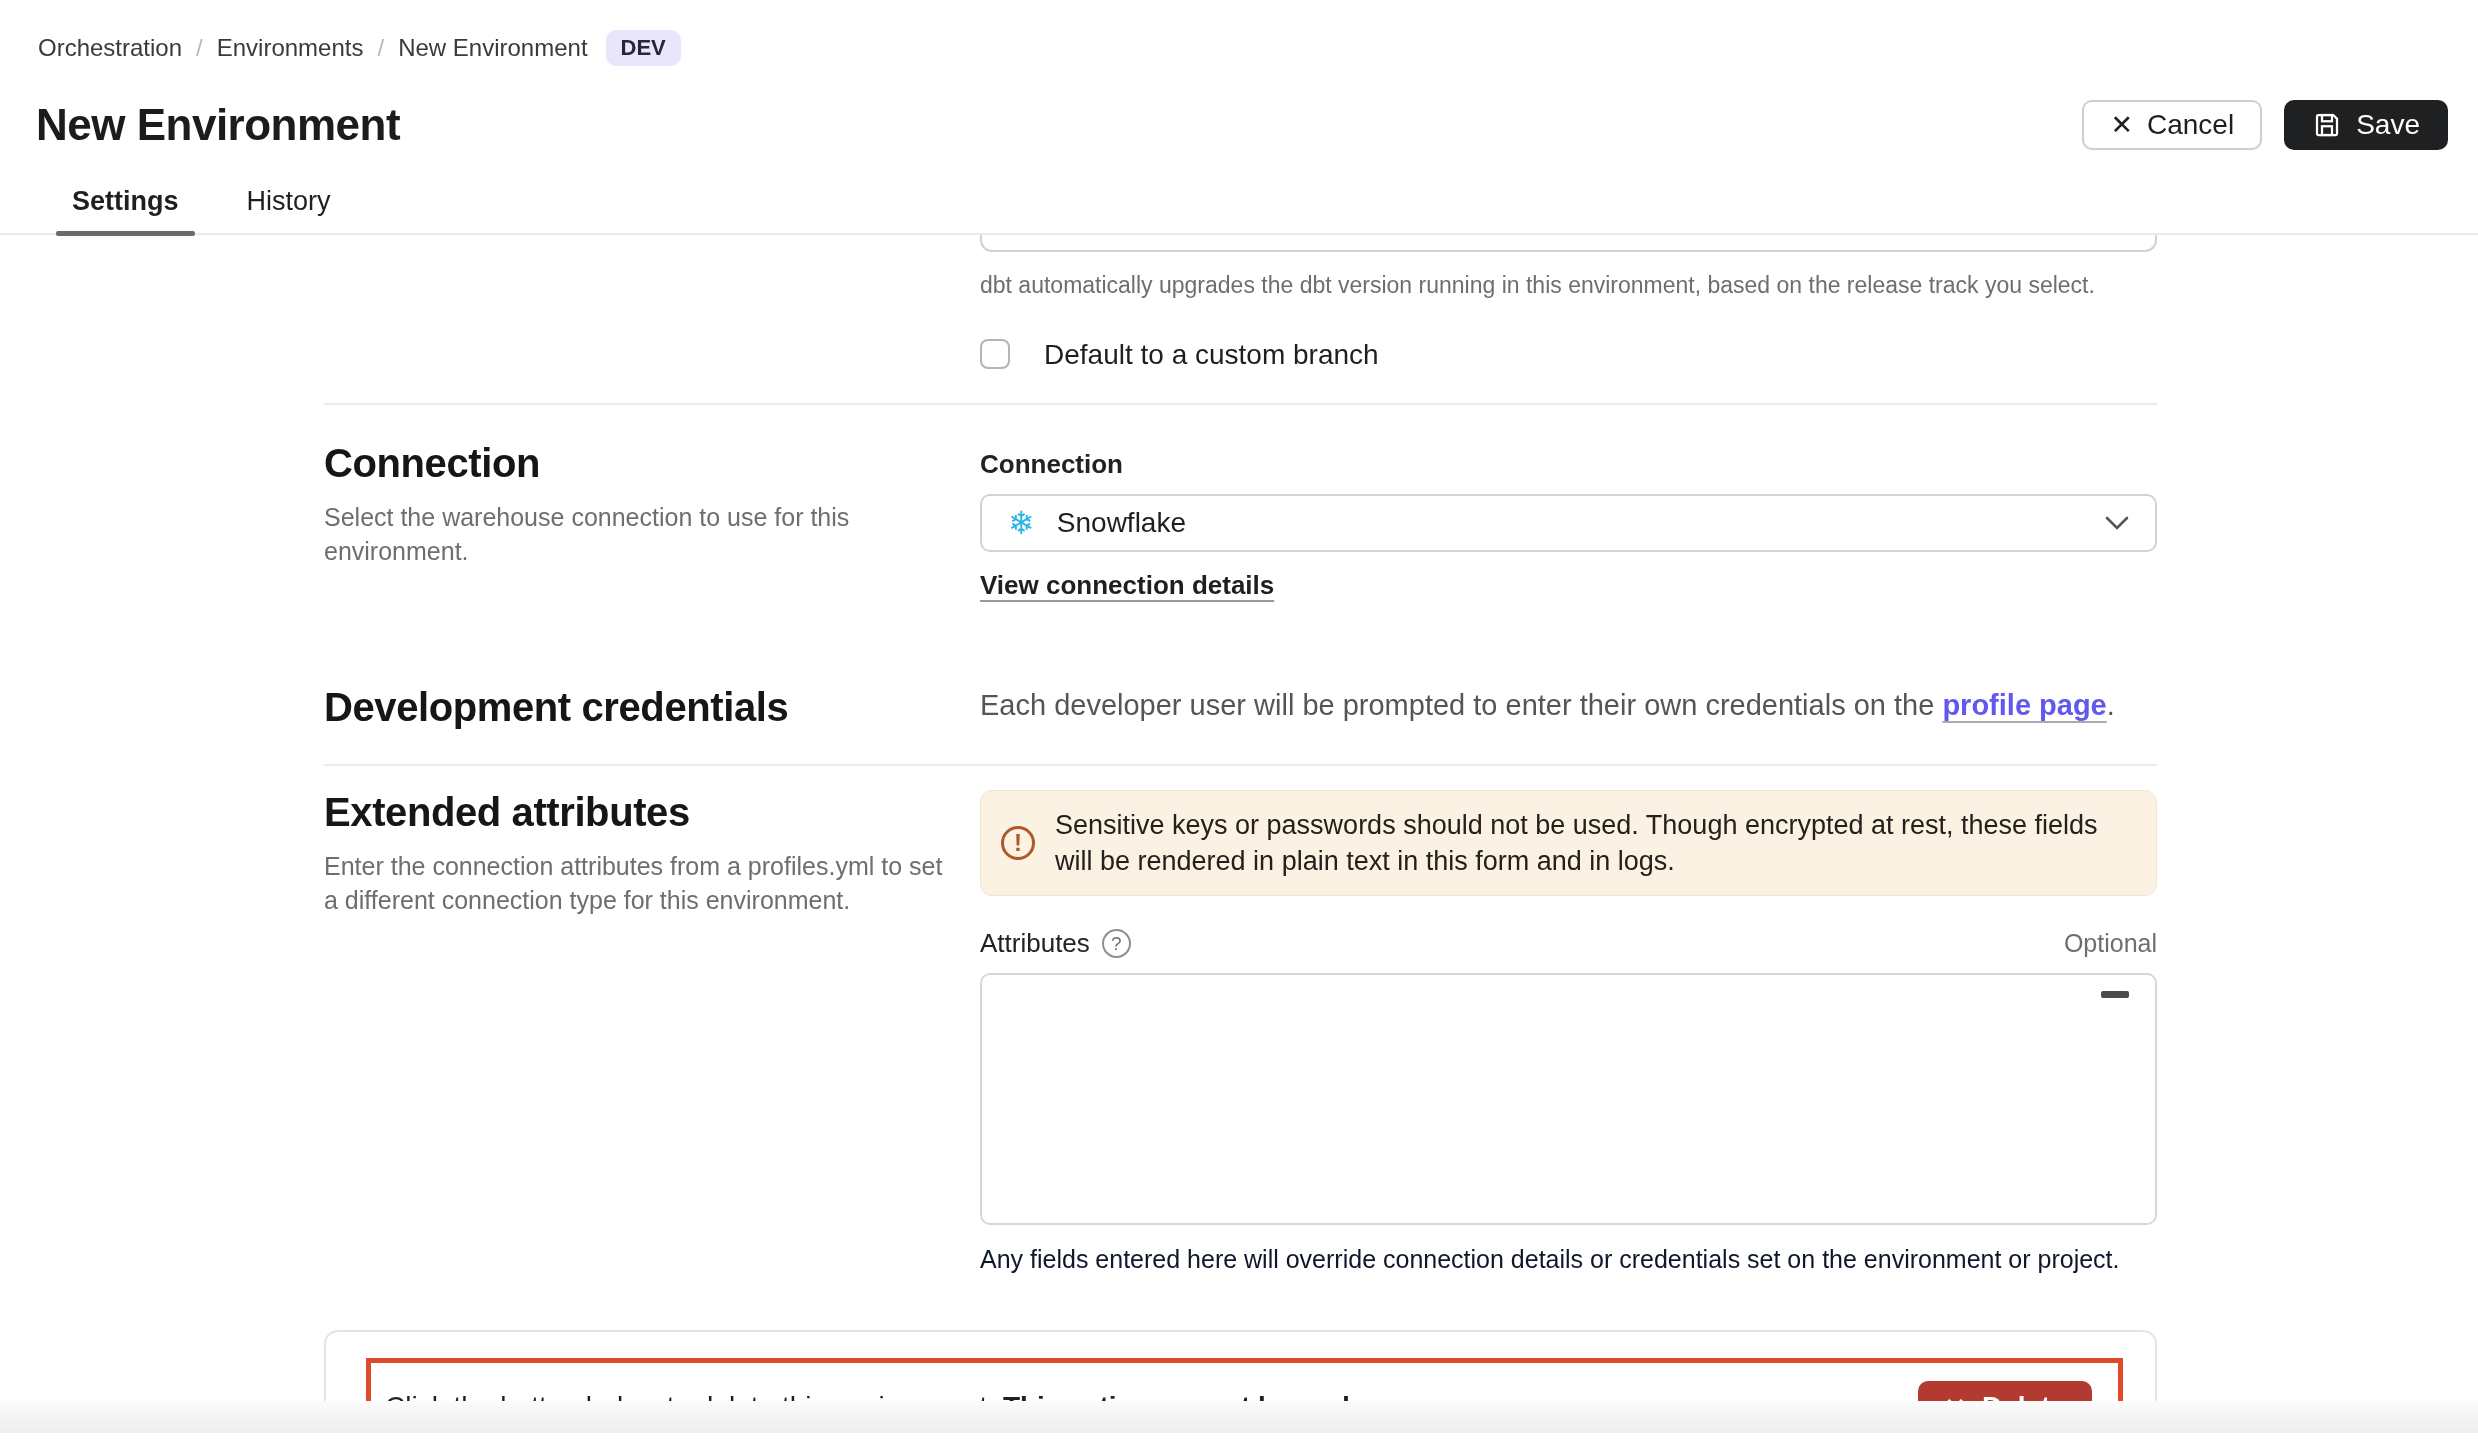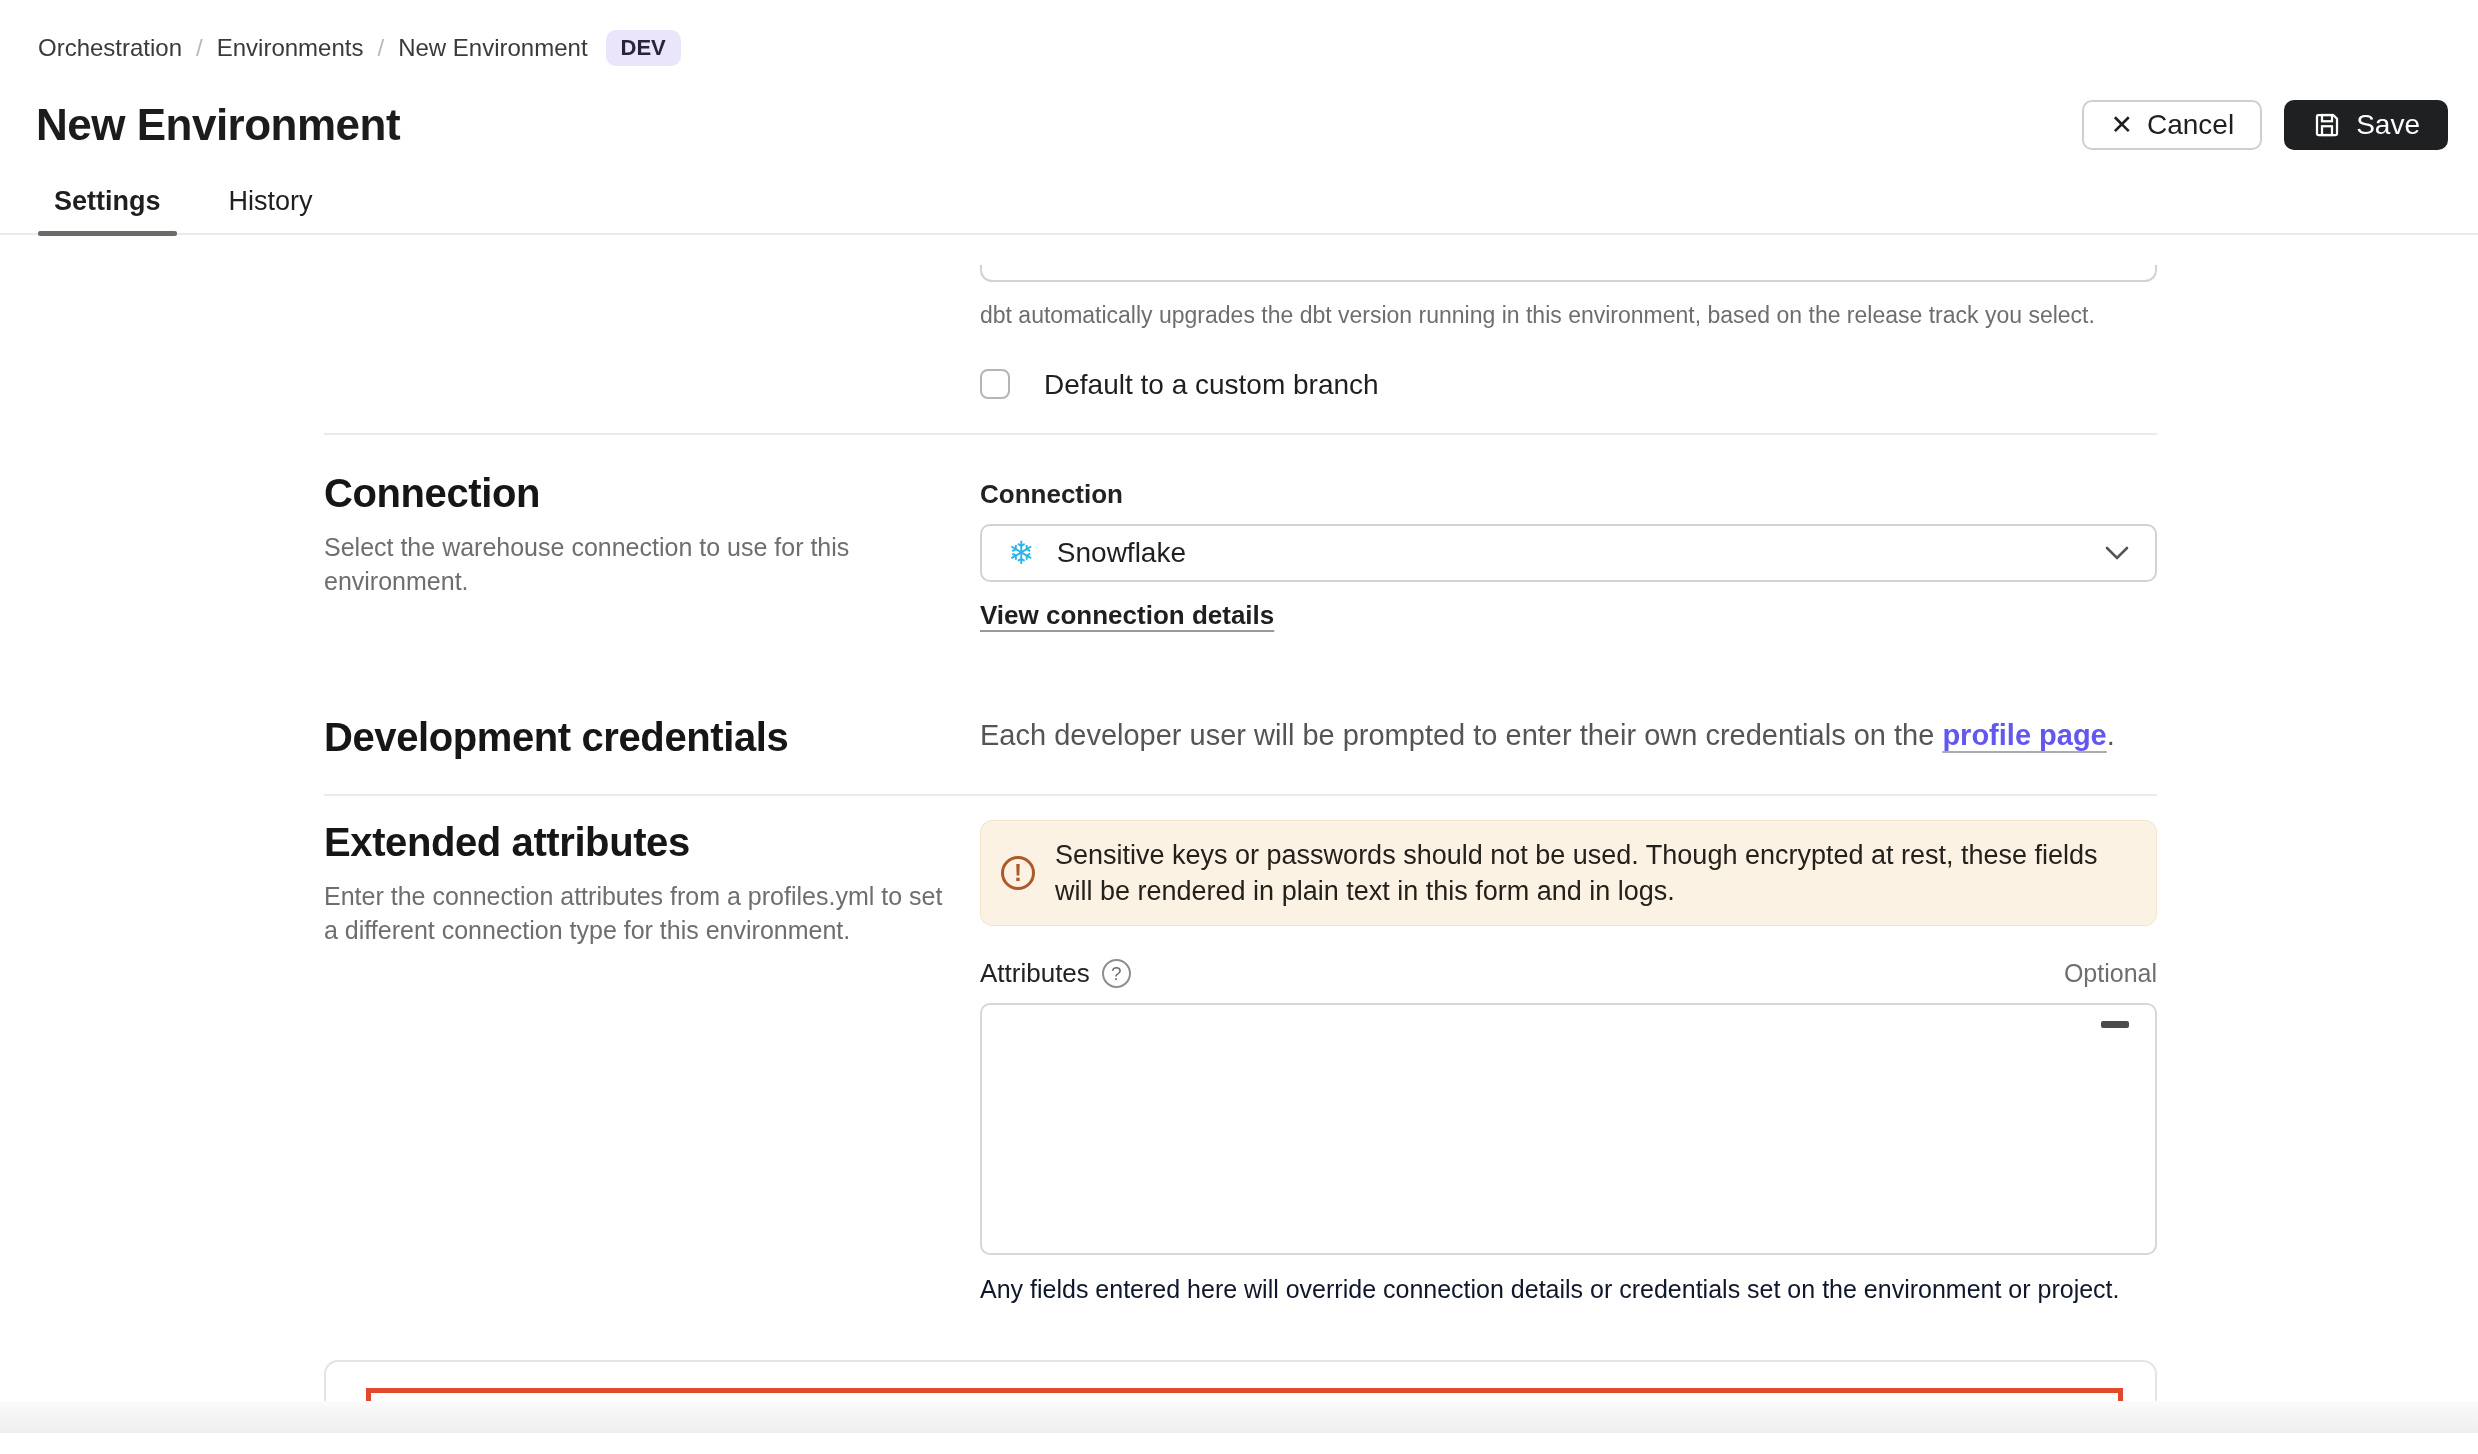--- a/index.html
+++ b/index.html
@@ -19,38 +19,38 @@
     padding:34px 30px 0 36px; }
   .page-title { font-size:44px; font-weight:700; letter-spacing:-0.5px; color:#1c1c1c; }
   .actions { display:flex; gap:22px; }
   .btn { display:flex; align-items:center; gap:14px; font-size:28px; font-weight:500;
     border-radius:10px; padding:10px 26px; height:50px; cursor:pointer; }
   .btn-cancel { background:#fff; border:2px solid #cfcfcf; color:#1f1f1f; }
   .btn-save { background:#1f2022; border:2px solid #1f2022; color:#fff; }
   .x-glyph { font-size:27px; line-height:1; }
   .save-svg { width:30px; height:30px; display:block; }
 
-  .tabs { display:flex; gap:52px; margin-top:26px; padding-left:46px;
+  .tabs { display:flex; gap:52px; margin-top:26px; padding-left:64px;
     border-bottom:2px solid #ebebeb; }
   .tab { font-size:27px; padding:10px 8px 16px 8px; color:#1f1f1f; cursor:pointer; position:relative; }
   .tab.active { font-weight:700; }
   .tab.active::after { content:""; position:absolute; left:-8px; right:-8px; bottom:-3px;
     height:5px; background:#6e6a66; border-radius:2px; }
 
   
   .content { margin-left:324px; width:1833px; }
   .row { display:grid; grid-template-columns:656px 1fr; }
   .divider { height:2px; background:#ebebeb; width:100%; }
 
   h2.section-heading { font-size:40px; font-weight:700; letter-spacing:-0.4px; color:#161616; }
   .section-desc { font-size:25px; color:#6e6e6e; margin-top:14px; line-height:34px; max-width:630px; }
   .helper { font-size:23px; color:#6e6e6e; }
 
   
-  .rowA-right { padding-top:0;margin-top:30px; }
+  .rowA-right { padding-top:0; }
   .input-stub { height:17px; border:2px solid #d2d2d2; border-top:none;
     border-radius:0 0 12px 12px; width:100%; background:#fff; }
   .rowA-right .helper { margin-top:20px; }
   .check-row { display:flex; gap:34px; margin-top:40px; }
   .checkbox { width:30px; height:30px; border:2px solid #b5b5b5; border-radius:8px; background:#fff; }
   .check-label { font-size:28px; color:#1f1f1f; }
   .rowA-bottom-space { height:32px; }
 
   
   .rowB { padding-top:36px; padding-bottom:30px; }

